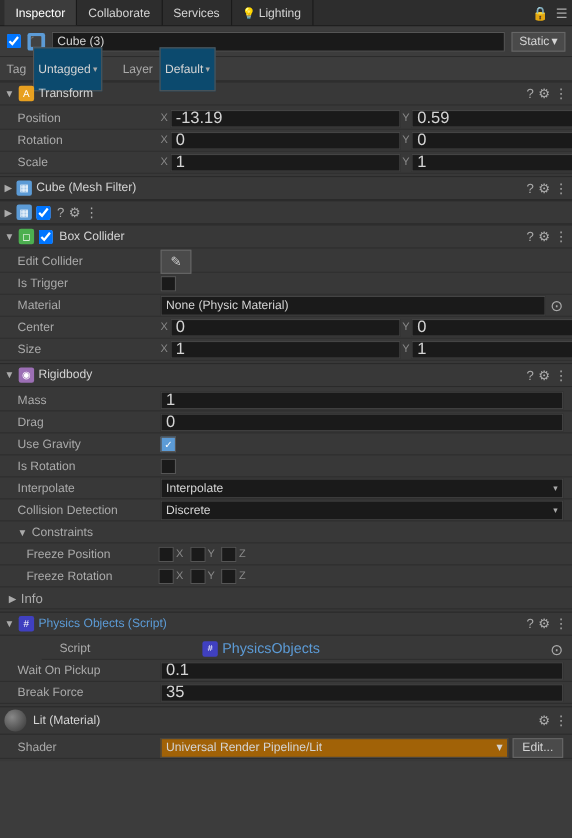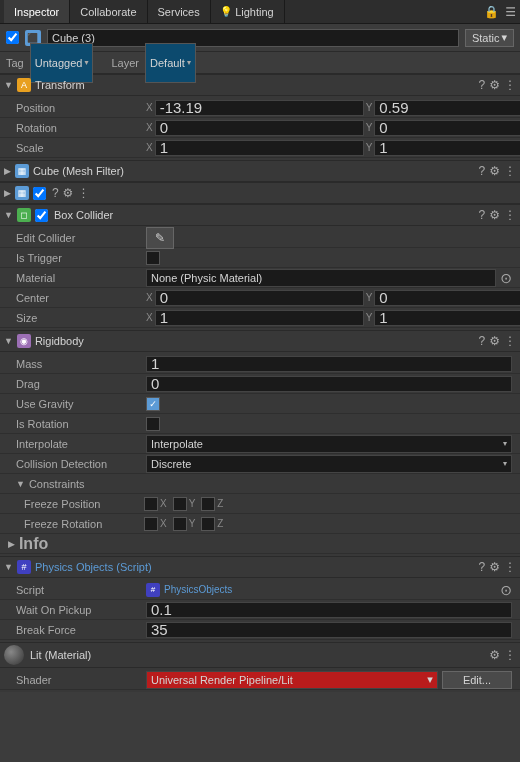--- a/index.html
+++ b/index.html
@@ -265,31 +265,32 @@
 
     .info-row {
       display: flex;
       align-items: center;
       height: 20px;
       padding: 0 8px 0 8px;
       border-bottom: 1px solid #2e2e2e;
       cursor: pointer;
     }
     .info-toggle { font-size: 9px; color: #aaa; margin-right: 4px; }
-    .info-label { color: #aaa; font-size: 16px; font-weight: bold; }
+    .info-label { color: #aaa; font-size: 12px; }
 
     .script-row {
       display: flex;
       align-items: center;
       height: 20px;
       padding: 0 8px 0 16px;
       border-bottom: 1px solid #2e2e2e;
+      margin-left: 38px;
     }
     .script-value {
-      color: #5c9bd6; font-size: 10px;
+      color: #5c9bd6; font-size: 13px;
     }
 
     
     .mat-header {
       display: flex;
       align-items: center;
       background: #383838;
       height: 26px;
       padding: 12px 4px;
       border-top: 1px solid #2a2a2a;
@@ -310,37 +311,37 @@
     .mat-prop-row {
       display: flex;
       align-items: center;
       height: 20px;
       padding: 0 8px 0 16px;
       border-bottom: 1px solid #2e2e2e;
     }
     .mat-label { width: 130px; color: #aaa; font-size: 11px; }
     .shader-dropdown {
       flex: 1;
-      background: #b91c1c;
+      background: #a16207;
       border: 1px solid #444;
       color: #d4d4d4;
       font-size: 11px;
       padding: 1px 4px;
       height: 18px;
       display: flex;
       align-items: center;
       justify-content: space-between;
       cursor: pointer;
     }
     .edit-btn {
       background: #4a4a4a;
       border: 1px solid #666;
       color: #d4d4d4;
       font-size: 11px;
-      padding: 1px 20px;
+      padding: 1px 8px;
       height: 18px;
       cursor: pointer;
     }
   </style>
 </head>
 <body>
 
 <div class="tab-bar">
   <div class="tab active">
     <span>Inspector</span>

